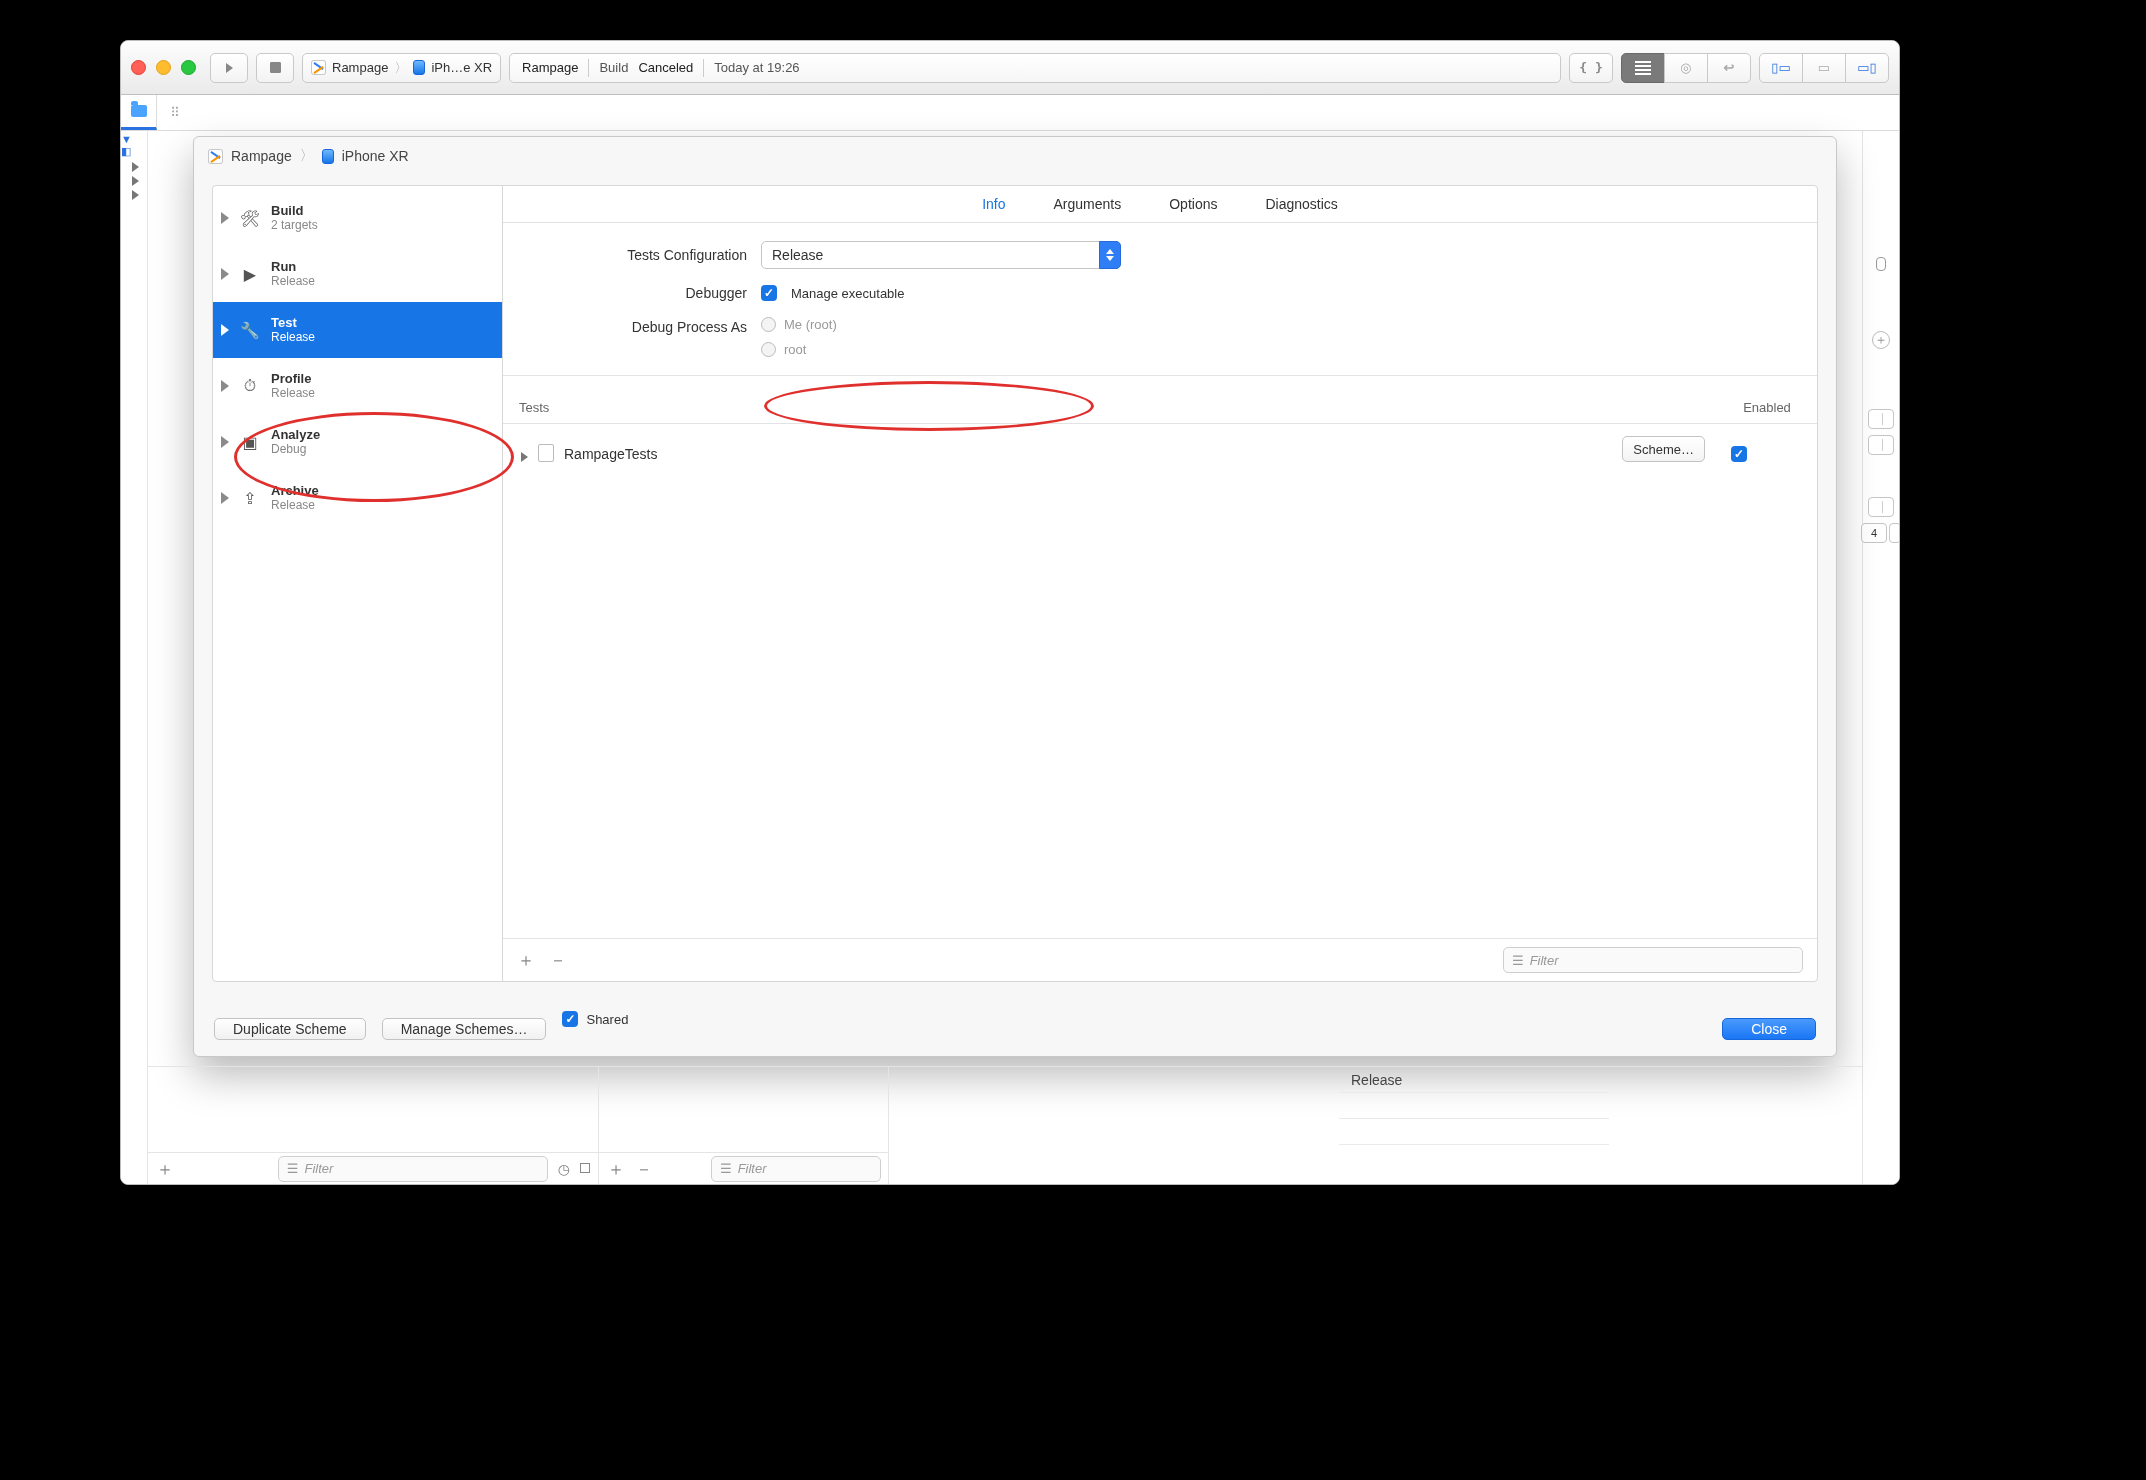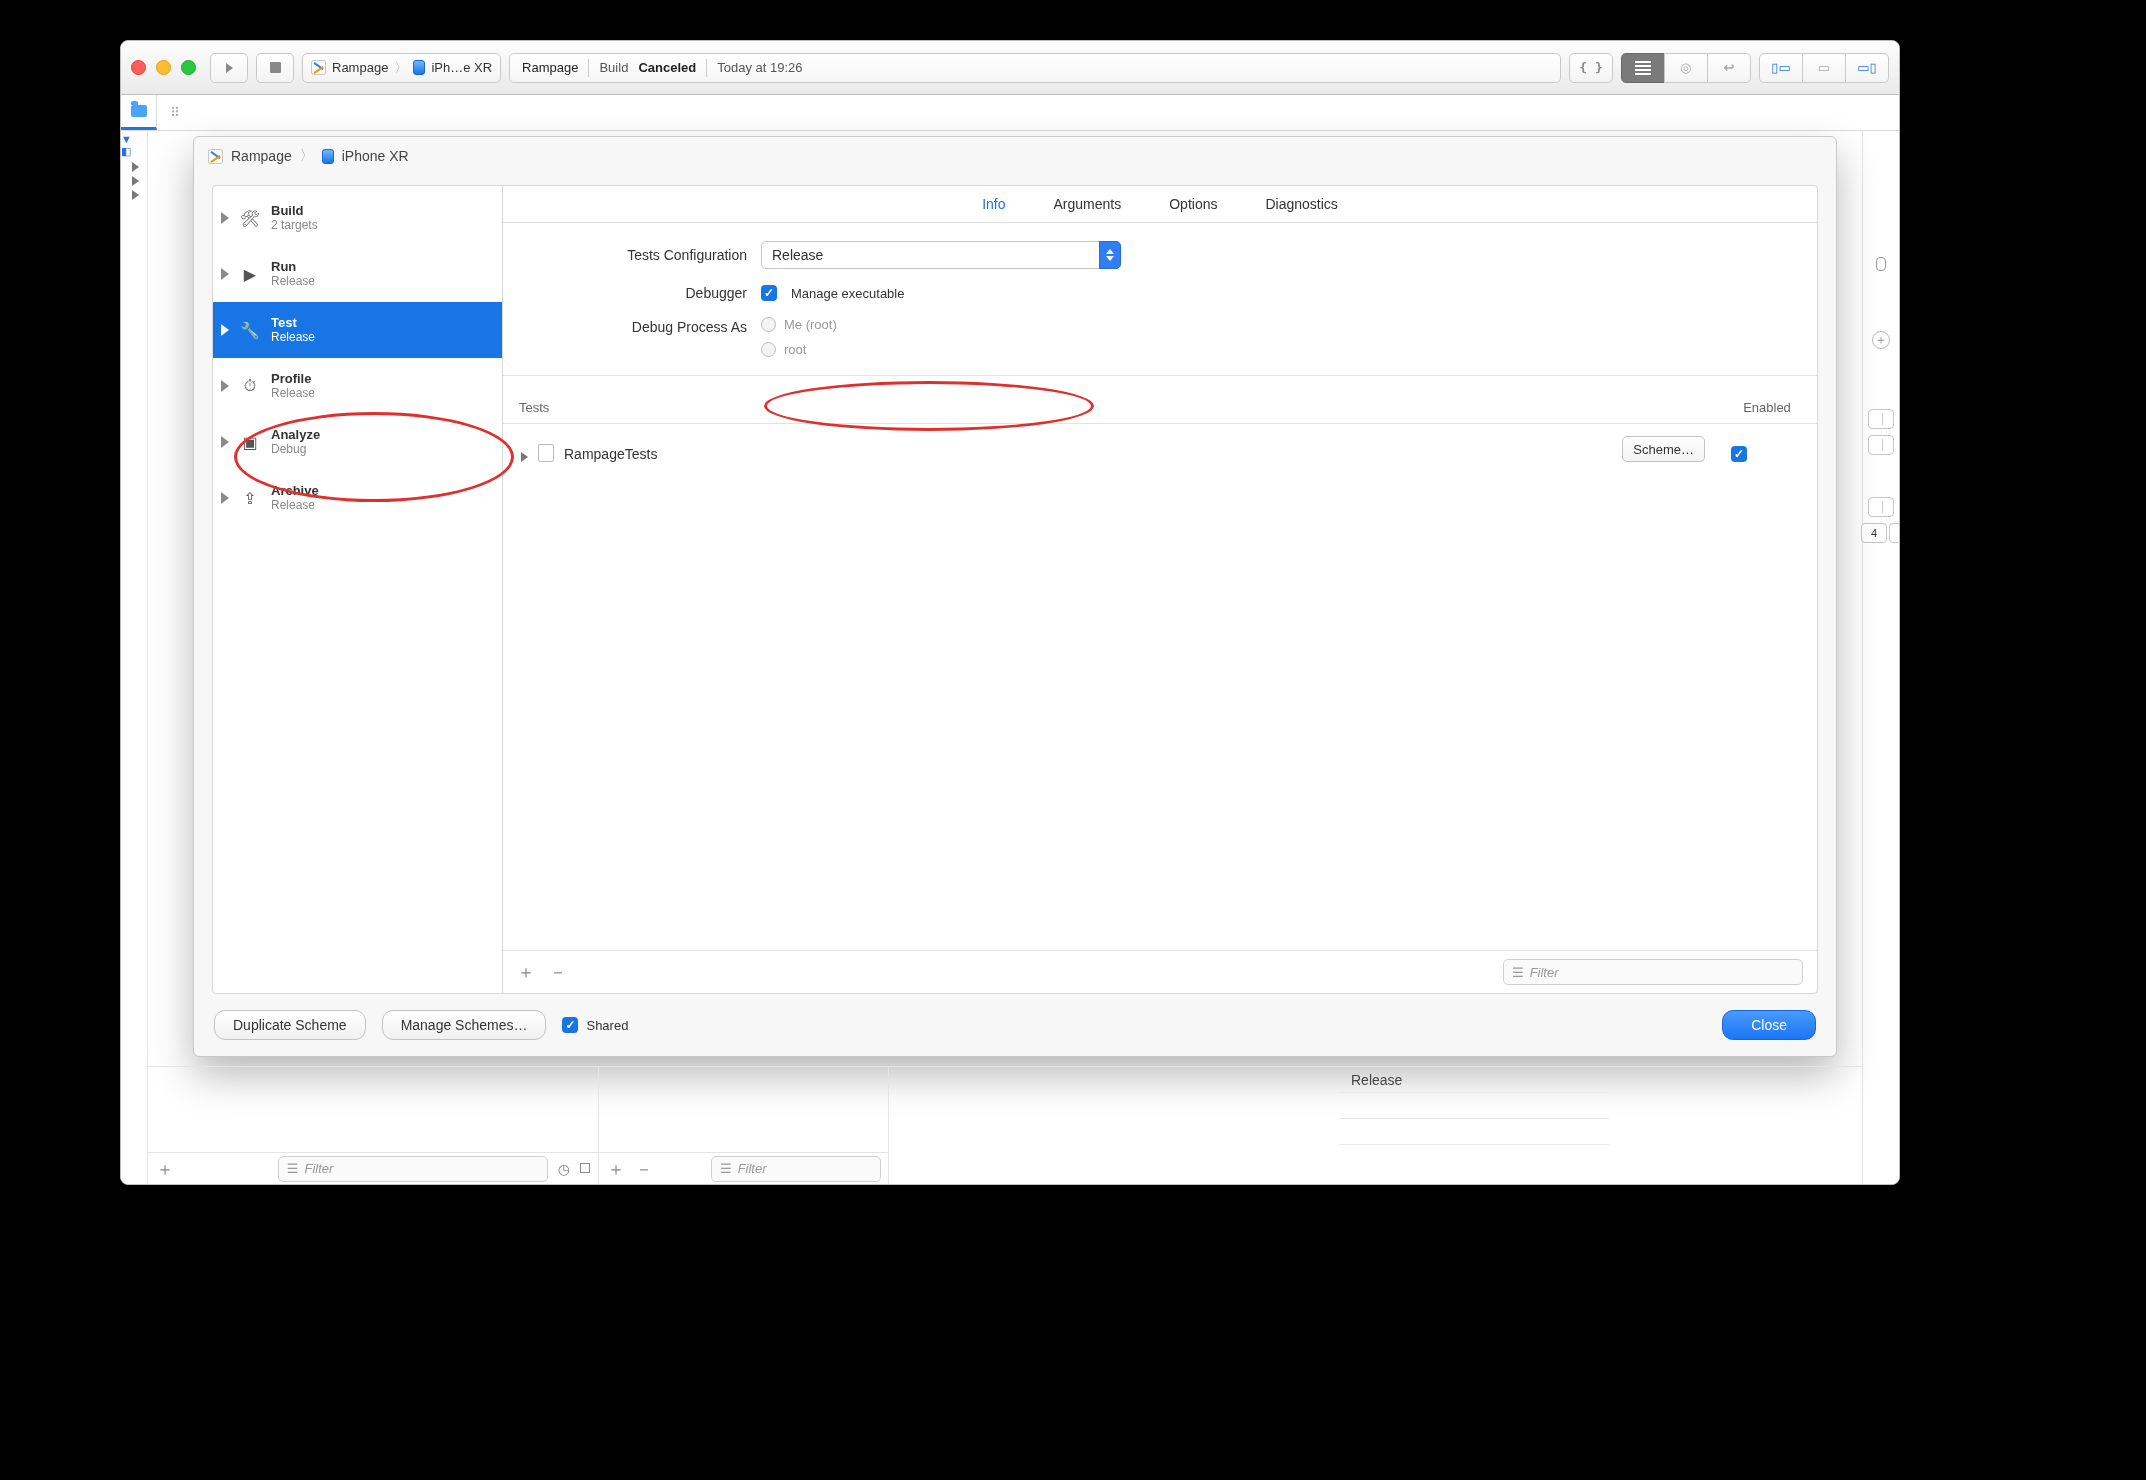--- a/index.html
+++ b/index.html
@@ -64,21 +64,21 @@
     display:flex;align-items:center;height:30px;
     background:linear-gradient(#fff,#f3f3f3);
     border:1px solid #c9c9c9;border-radius:5px;padding:0 8px;gap:6px;
   }
   .statusbar{
     flex:1;height:30px;border:1px solid #c9c9c9;border-radius:5px;
     background:linear-gradient(#fff,#f6f6f6);
     display:flex;align-items:center;padding:0 12px;gap:10px;color:#555;
   }
   .statusbar .strong{color:#222;font-weight:400}
-  .statusbar .heavy{font-weight:700;color:#222;}
+  .statusbar .heavy{font-weight:400;color:#222;}
   .divider-v{width:1px;height:18px;background:#ccc;}
   .spacer{flex:1}
   .icon-braces{font-family:monospace;font-weight:600;color:#888;}
   .lines{display:flex;flex-direction:column;gap:2px;width:16px}
   .lines span{height:2px;background:currentColor;}
   .arrows{font-weight:600;color:#aaa;}
   
   .navrow{
     height:36px;border-bottom:1px solid #dcdcdc;display:flex;align-items:stretch;
   }
@@ -162,21 +162,21 @@
   }
   .tests-footer .pm{font-size:18px;color:#888}
   .filter{
     height:26px;border:1px solid #cfcfcf;border-radius:5px;background:#fafafa;display:flex;align-items:center;gap:6px;padding:0 8px;color:#999;font-style:italic;min-width:300px;margin-left:auto;
   }
   .filter .glyph{font-style:normal;color:#999}
   .sheet-bottom{
     display:flex;align-items:center;gap:16px;padding:16px 20px;
   }
   .macbtn{
-    height:30px;border:1px solid #c3c3c3;border-radius:11px;background:linear-gradient(#fff,#f1f1f1);padding:0 18px;font-size:14px;color:#333;
+    height:22px;border:1px solid #c3c3c3;border-radius:5px;background:linear-gradient(#fff,#f1f1f1);padding:0 18px;font-size:14px;color:#333;margin-top:20px;
   }
   .macbtn.primary{background:linear-gradient(#4a9afc,#1a76f6);border-color:#1667db;color:#fff;font-weight:500;padding:0 28px}
   .sharedwrap{display:flex;align-items:center;gap:8px}
 
   
   .rightcol{
     width:37px;border-left:1px solid #e4e4e4;background:#fff;display:flex;flex-direction:column;align-items:center;padding-top:6px;gap:60px;color:#bbb;
   }
   .rightcol .addcircle{width:18px;height:18px;border:1px solid #bbb;border-radius:50%;display:flex;align-items:center;justify-content:center;font-size:13px;color:#999}
   .mini-combo{width:26px;height:20px;border:1px solid #c5c5c5;border-radius:4px;background:#fff;position:relative}

